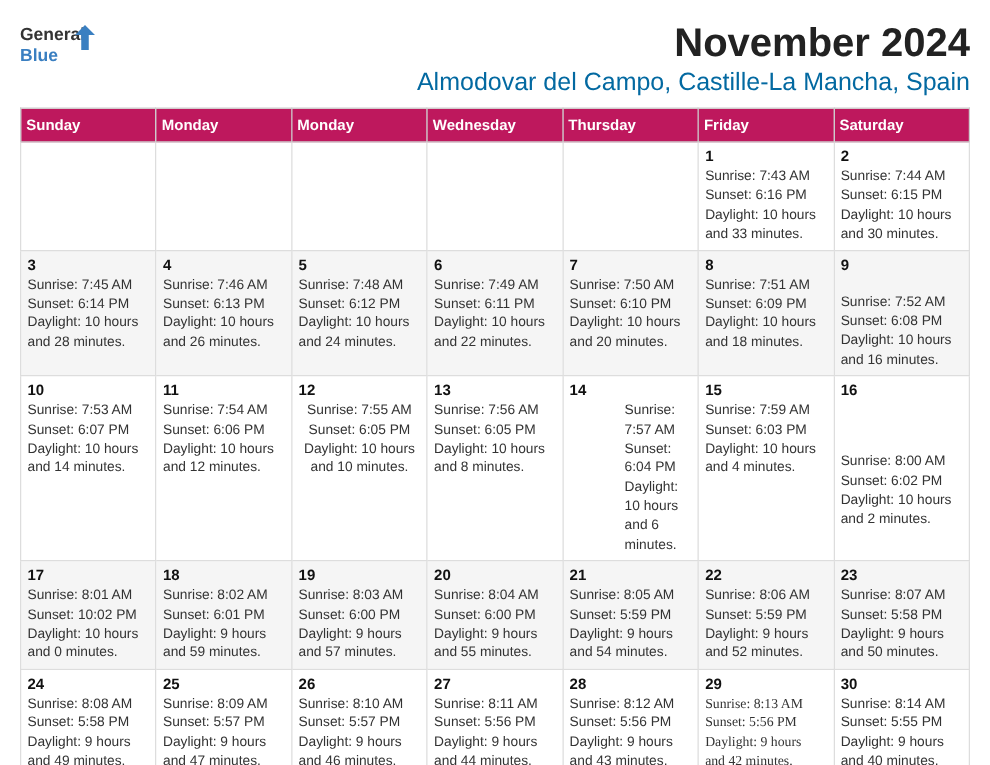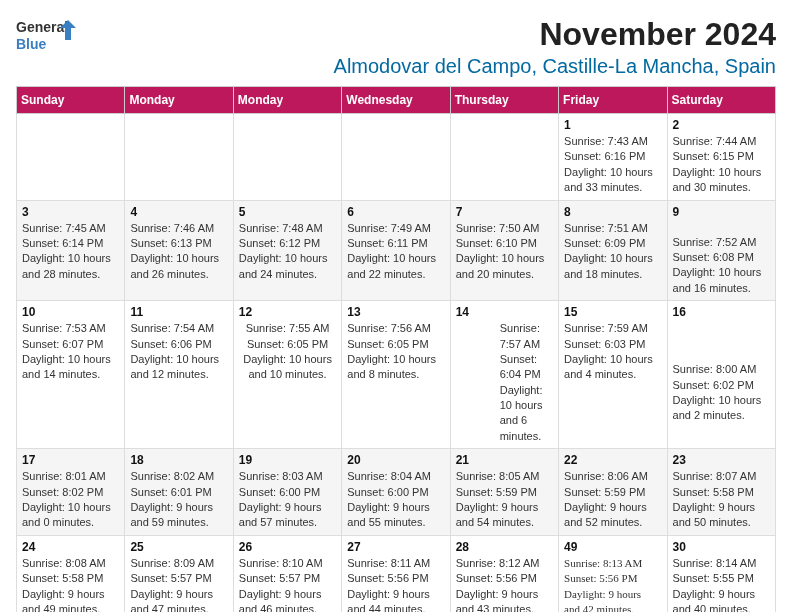--- a/index.html
+++ b/index.html
@@ -225,21 +225,21 @@
           <div class="day-info" style="white-space: pre-line; margin-top: 43px;">Sunrise: 8:00 AM
 Sunset: 6:02 PM
 Daylight: 10 hours
 and 2 minutes.</div>
         </td>
       </tr>
       <tr>
         <td>
           <div class="day-num">17</div>
           <div class="day-info" style="white-space: pre-line;">Sunrise: 8:01 AM
-Sunset: 8:02 PM
+Sunset: 10:02 PM
 Daylight: 10 hours
 and 0 minutes.</div>
         </td>
         <td>
           <div class="day-num">18</div>
           <div class="day-info" style="white-space: pre-line;">Sunrise: 8:02 AM
 Sunset: 6:01 PM
 Daylight: 9 hours
 and 59 minutes.</div>
         </td>
@@ -309,21 +309,21 @@
 and 44 minutes.</div>
         </td>
         <td>
           <div class="day-num">28</div>
           <div class="day-info" style="white-space: pre-line;">Sunrise: 8:12 AM
 Sunset: 5:56 PM
 Daylight: 9 hours
 and 43 minutes.</div>
         </td>
         <td>
-          <div class="day-num">49</div>
+          <div class="day-num">29</div>
           <div class="day-info" style="white-space: pre-line; font-family: Liberation Serif, serif;">Sunrise: 8:13 AM
 Sunset: 5:56 PM
 Daylight: 9 hours
 and 42 minutes.</div>
         </td>
         <td>
           <div class="day-num">30</div>
           <div class="day-info" style="white-space: pre-line;">Sunrise: 8:14 AM
 Sunset: 5:55 PM
 Daylight: 9 hours

